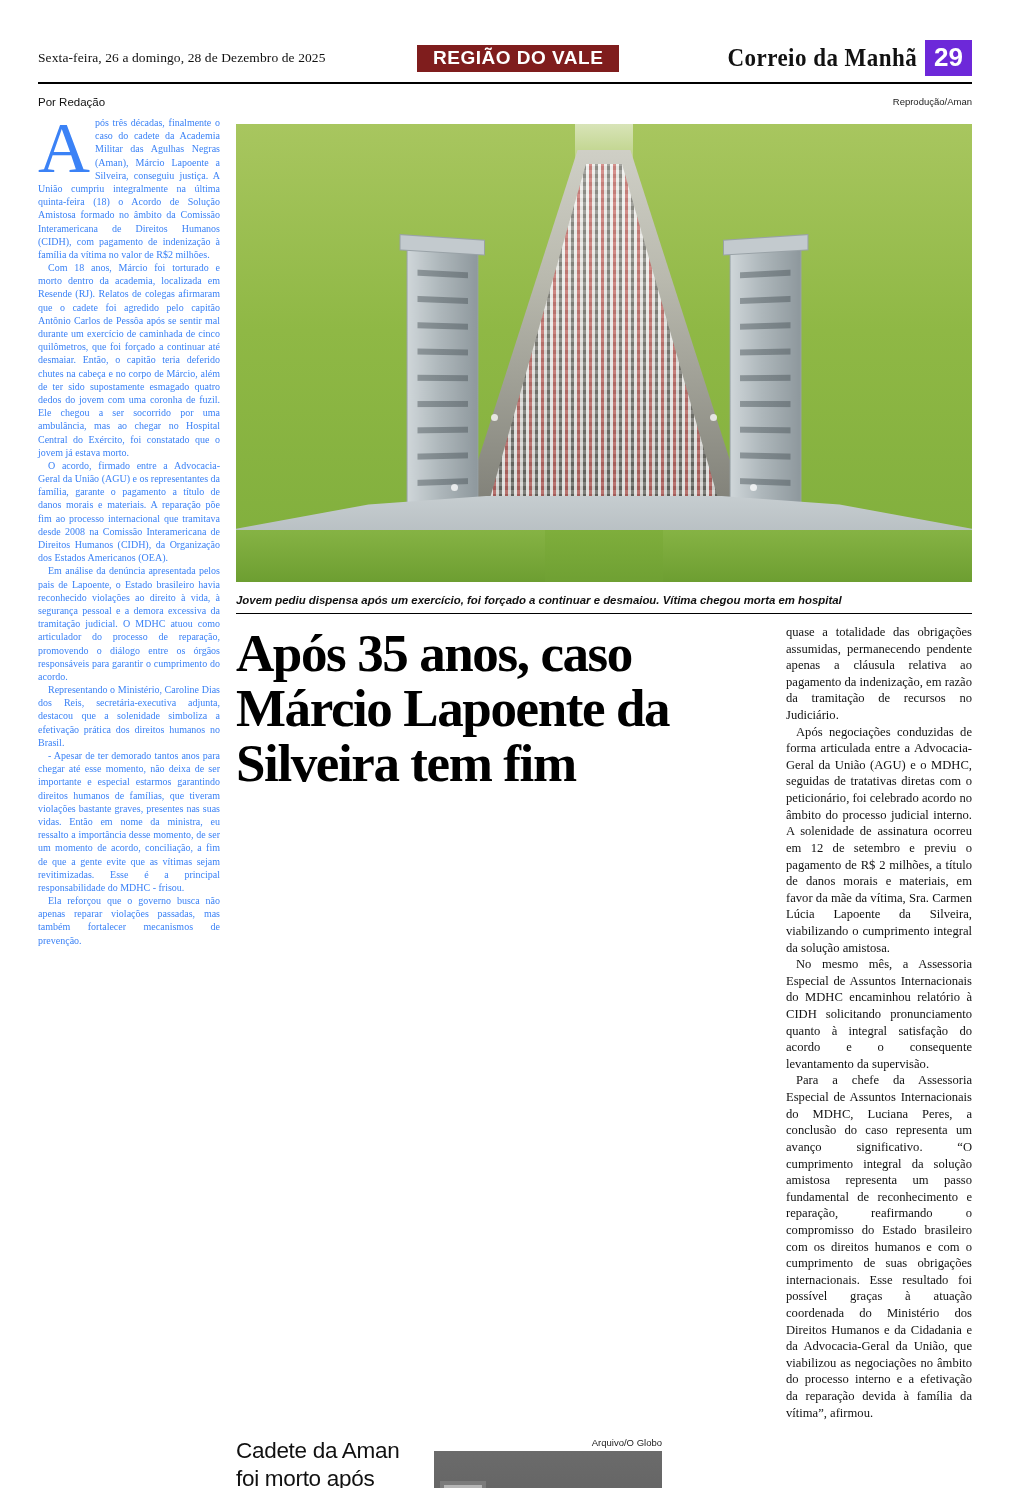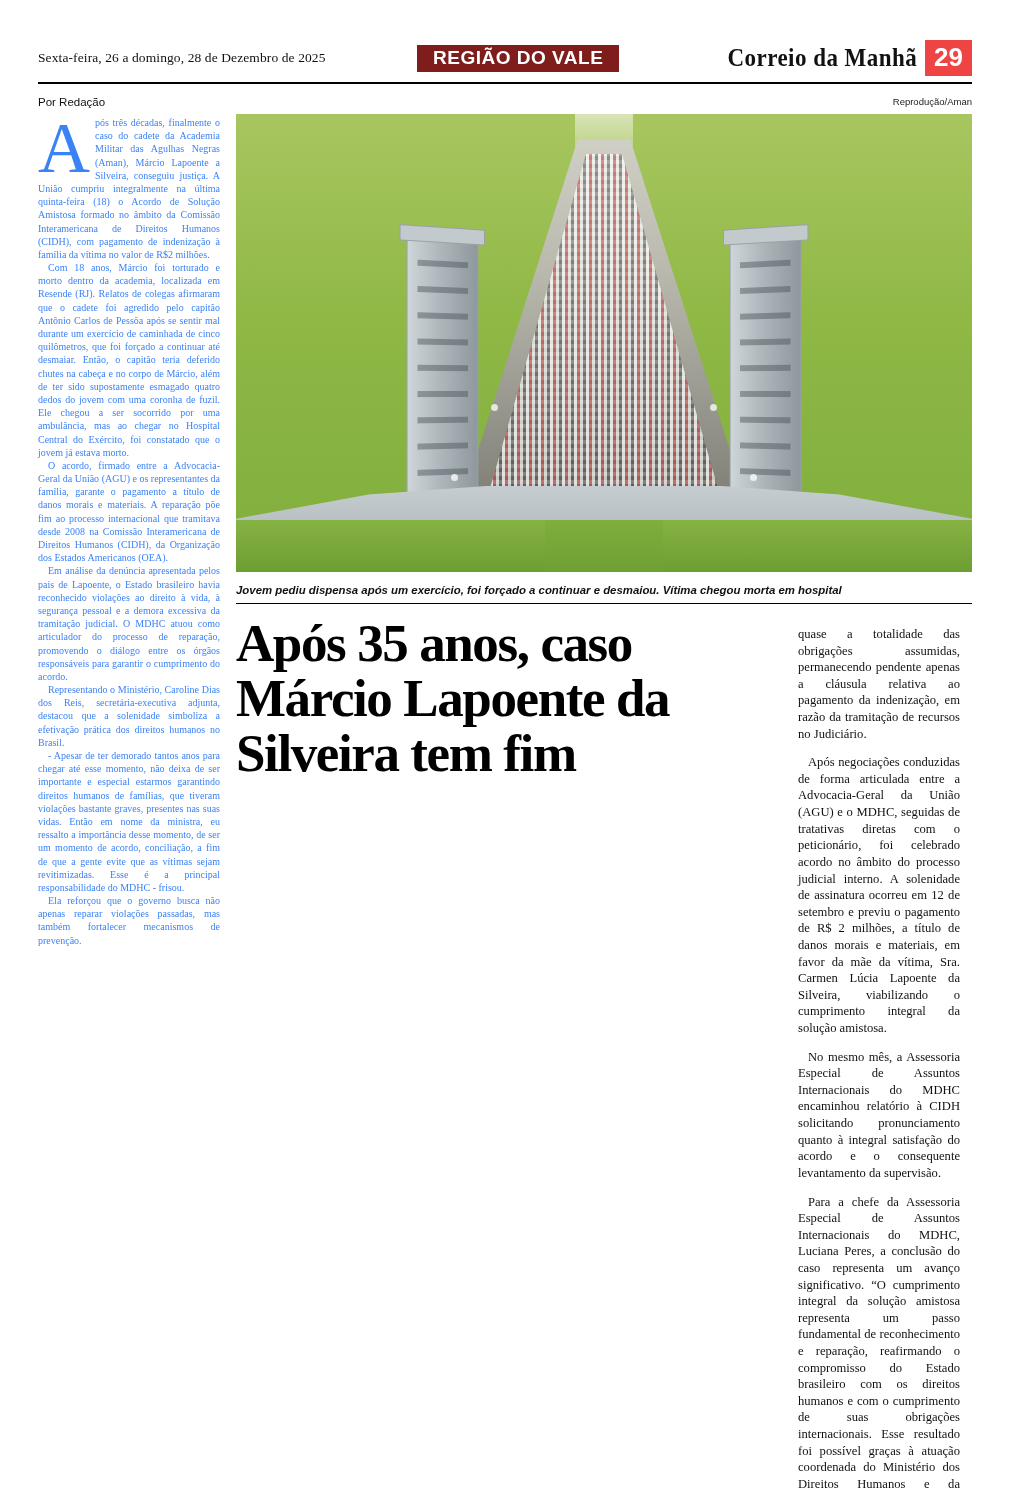--- a/index.html
+++ b/index.html
@@ -57,21 +57,21 @@
   .paper-name {
     font-family: "Liberation Serif", serif;
     font-weight: bold;
     font-size: 25px;
     letter-spacing: .5px;
     font-stretch: condensed;
     transform: scaleX(.92);
     transform-origin: right center;
   }
   .page-number {
-    background: #ef4444;
+    background: #6d28d9;
     color: #fff;
     font-family: "Liberation Sans", sans-serif;
     font-weight: bold;
     font-size: 26px;
     line-height: 1;
     padding: 4px 9px 6px 9px;
   }
 
   
   .content {
@@ -108,21 +108,21 @@
     padding: 4px 5px 0 0;
     font-weight: normal;
   }
 
   
   .photo-credit {
     font-family: "Liberation Sans", sans-serif;
     font-size: 9.5px;
     text-align: right;
     color: #222;
-    margin-bottom: 7px;
+    margin-bottom: 17px;
   }
   .hero-photo {
     width: 100%;
     height: 458px;
     position: relative;
     overflow: hidden;
     background: linear-gradient(#bcd87a, #9ec24e);
   }
   .field-left, .field-right {
     position: absolute;
@@ -282,21 +282,21 @@
   .p-hat::after {
     content:""; position:absolute; left: -8px; right: -8px; bottom: -6px; height: 12px;
     background: #1a1917; border-radius: 6px;
   }
   .right-col-top {
     font-family: "Liberation Serif", serif;
     font-size: 12.6px;
     line-height: 1.32;
     text-align: justify;
   }
-  .right-col-top p { margin: 12px; text-indent: 10px; }
+  .right-col-top p { margin: 0; text-indent: 10px; }
   .right-col-top p.first { text-indent: 0; }
 </style>
 </head>
 <body>
 
 <div class="page">
 
   <div class="masthead">
     <div class="masthead-date">Sexta-feira, 26 a domingo, 28 de Dezembro de 2025</div>
     <div class="masthead-center">

